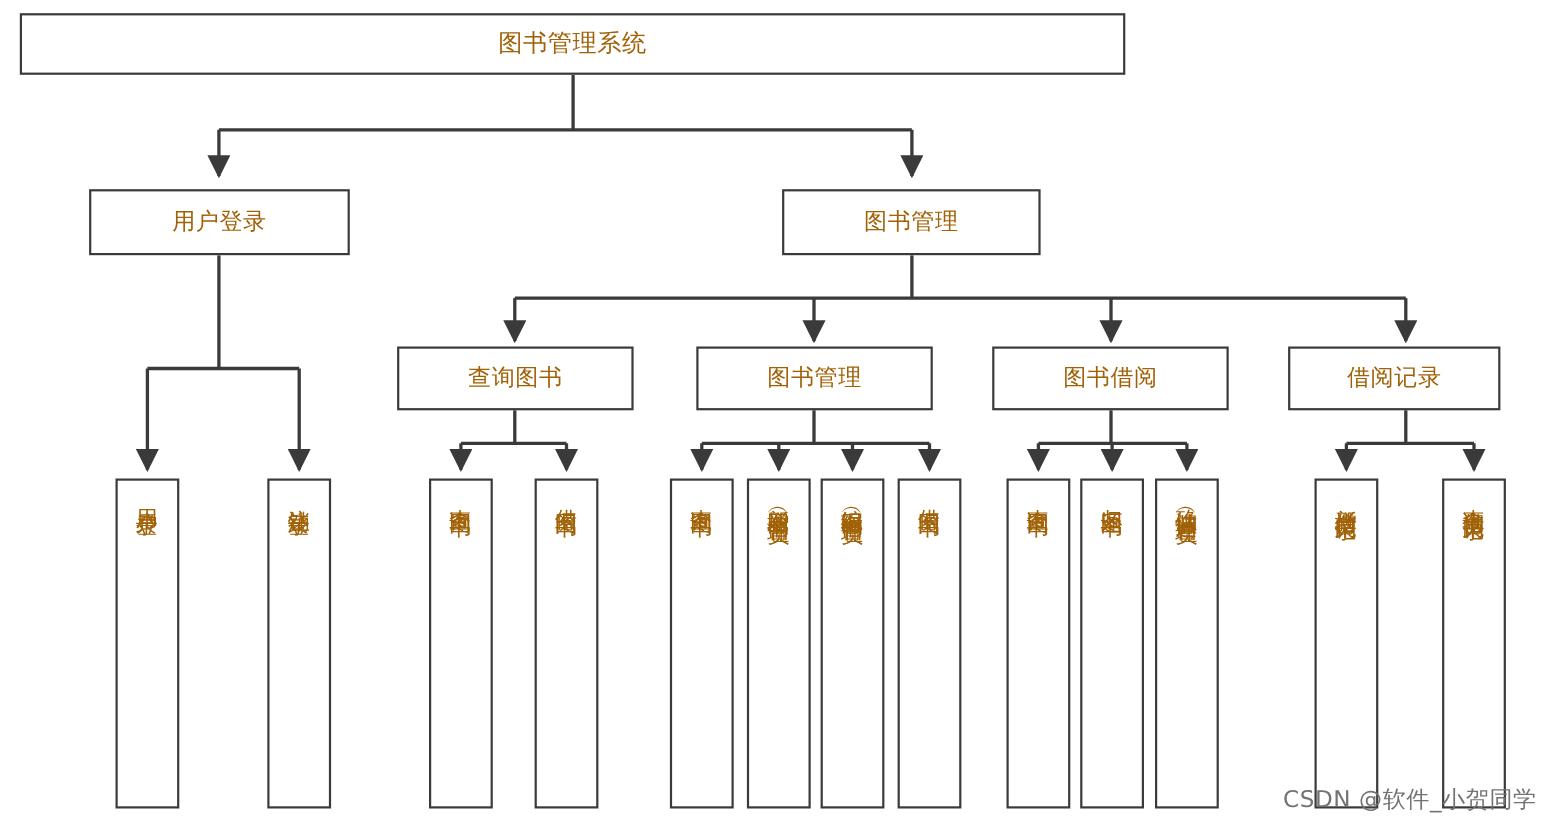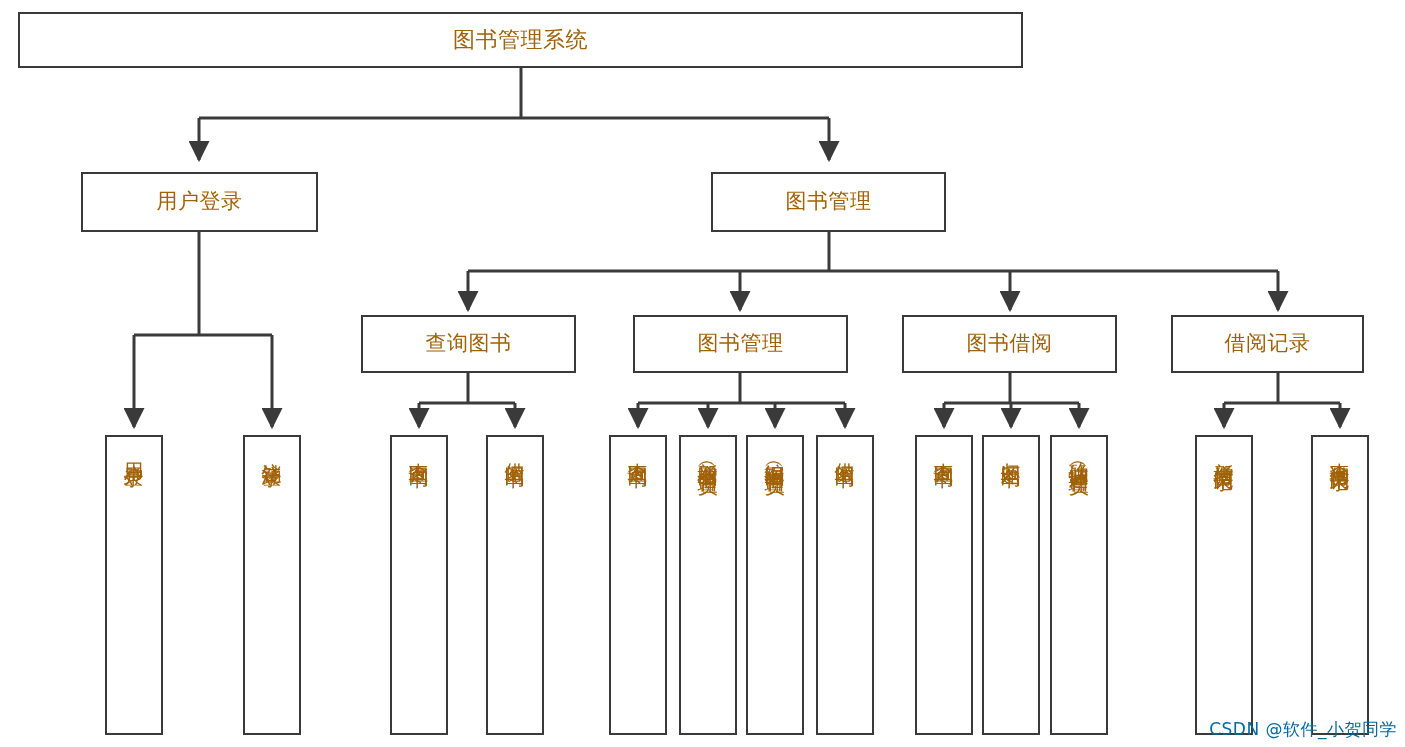--- a/index.html
+++ b/index.html
@@ -53,22 +53,22 @@
     font-size: 20px;
     line-height: 1.30;
     letter-spacing: 2px;
     white-space: nowrap;
   }
   .node-root .label { font-size: 22px; }
   .watermark {
     position: absolute;
     right: 8px;
     bottom: 6px;
-    font-size: 17px;
-    color: #0369a1;
+    font-size: 21px;
+    color: #737373;
     letter-spacing: 0.5px;
     white-space: nowrap;
     font-family: "DejaVu Sans", "Liberation Sans", sans-serif;
   }
 </style>
 </head>
 <body>
 
 <div id="canvas">
 

